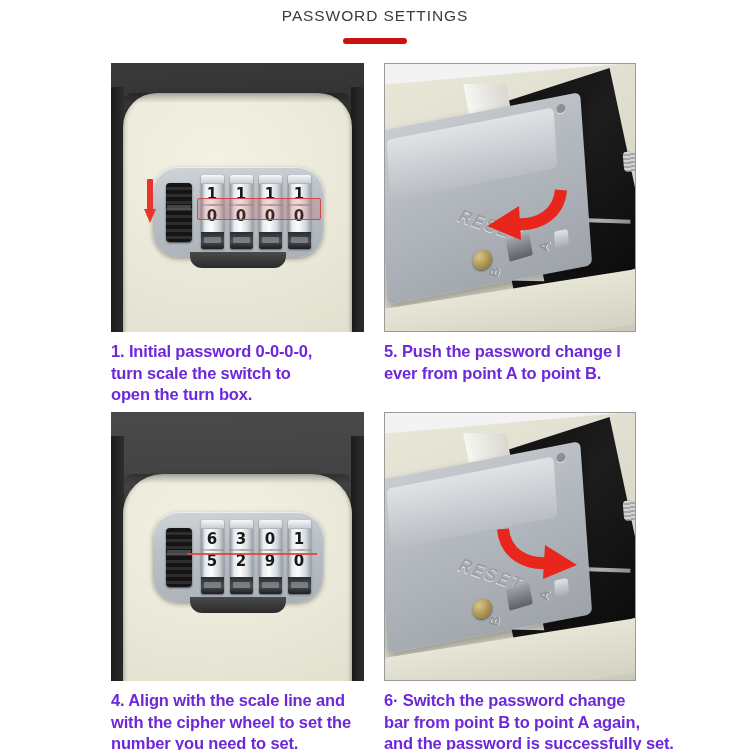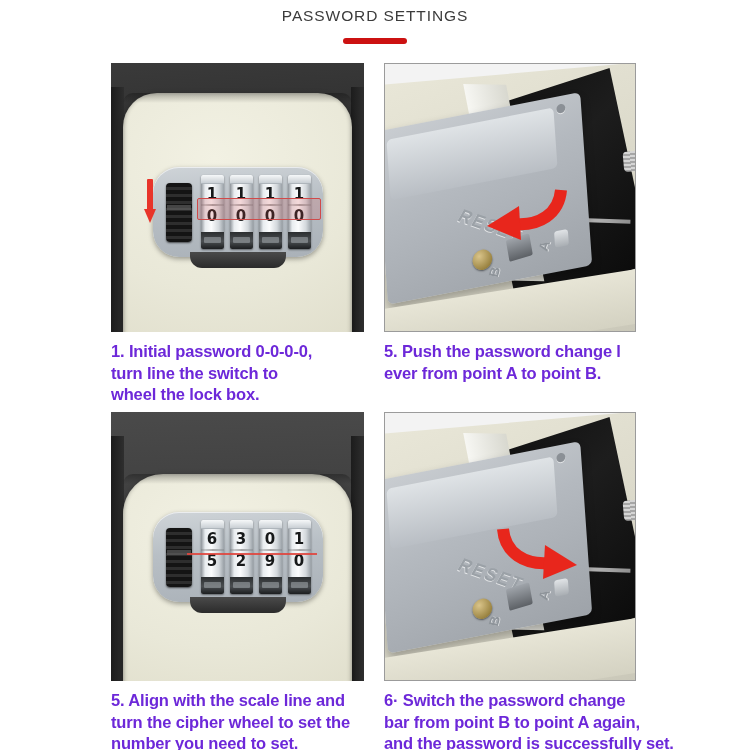--- a/index.html
+++ b/index.html
@@ -342,22 +342,22 @@
             <div class="num mid">0</div>
             <div class="foot"></div>
           </div>
         </div>
         <div class="hl-box"></div>
         <div class="plate-lip"></div>
       </div>
     </div>
     <div class="caption">
       <span class="ln">1. Initial password 0-0-0-0,</span>
-      <span class="ln">turn line the switch to</span>
-      <span class="ln">wheel the lock box.</span>
+      <span class="ln">turn scale the switch to</span>
+      <span class="ln">open the turn box.</span>
     </div>
   </div>
 
   <div class="step step-2 s2">
     <div class="photo bordered">
       <div class="in-bg"></div>
       <div class="in-shell">
         <div class="in-cavity"></div>
         <div class="in-cavity-lip"></div>
         <div class="in-rod"></div>
@@ -428,22 +428,22 @@
             <div class="sep"></div>
             <div class="num mid">0</div>
             <div class="foot"></div>
           </div>
         </div>
         <div class="scale-line"></div>
         <div class="plate-lip"></div>
       </div>
     </div>
     <div class="caption">
-      <span class="ln">5. Align with the scale line and</span>
-      <span class="ln">turn the cipher wheel to set the</span>
+      <span class="ln">4. Align with the scale line and</span>
+      <span class="ln">with the cipher wheel to set the</span>
       <span class="ln">number you need to set.</span>
     </div>
   </div>
 
   <div class="step step-4 s4">
     <div class="photo bordered">
       <div class="in-bg"></div>
       <div class="in-shell">
         <div class="in-cavity"></div>
         <div class="in-cavity-lip"></div>

